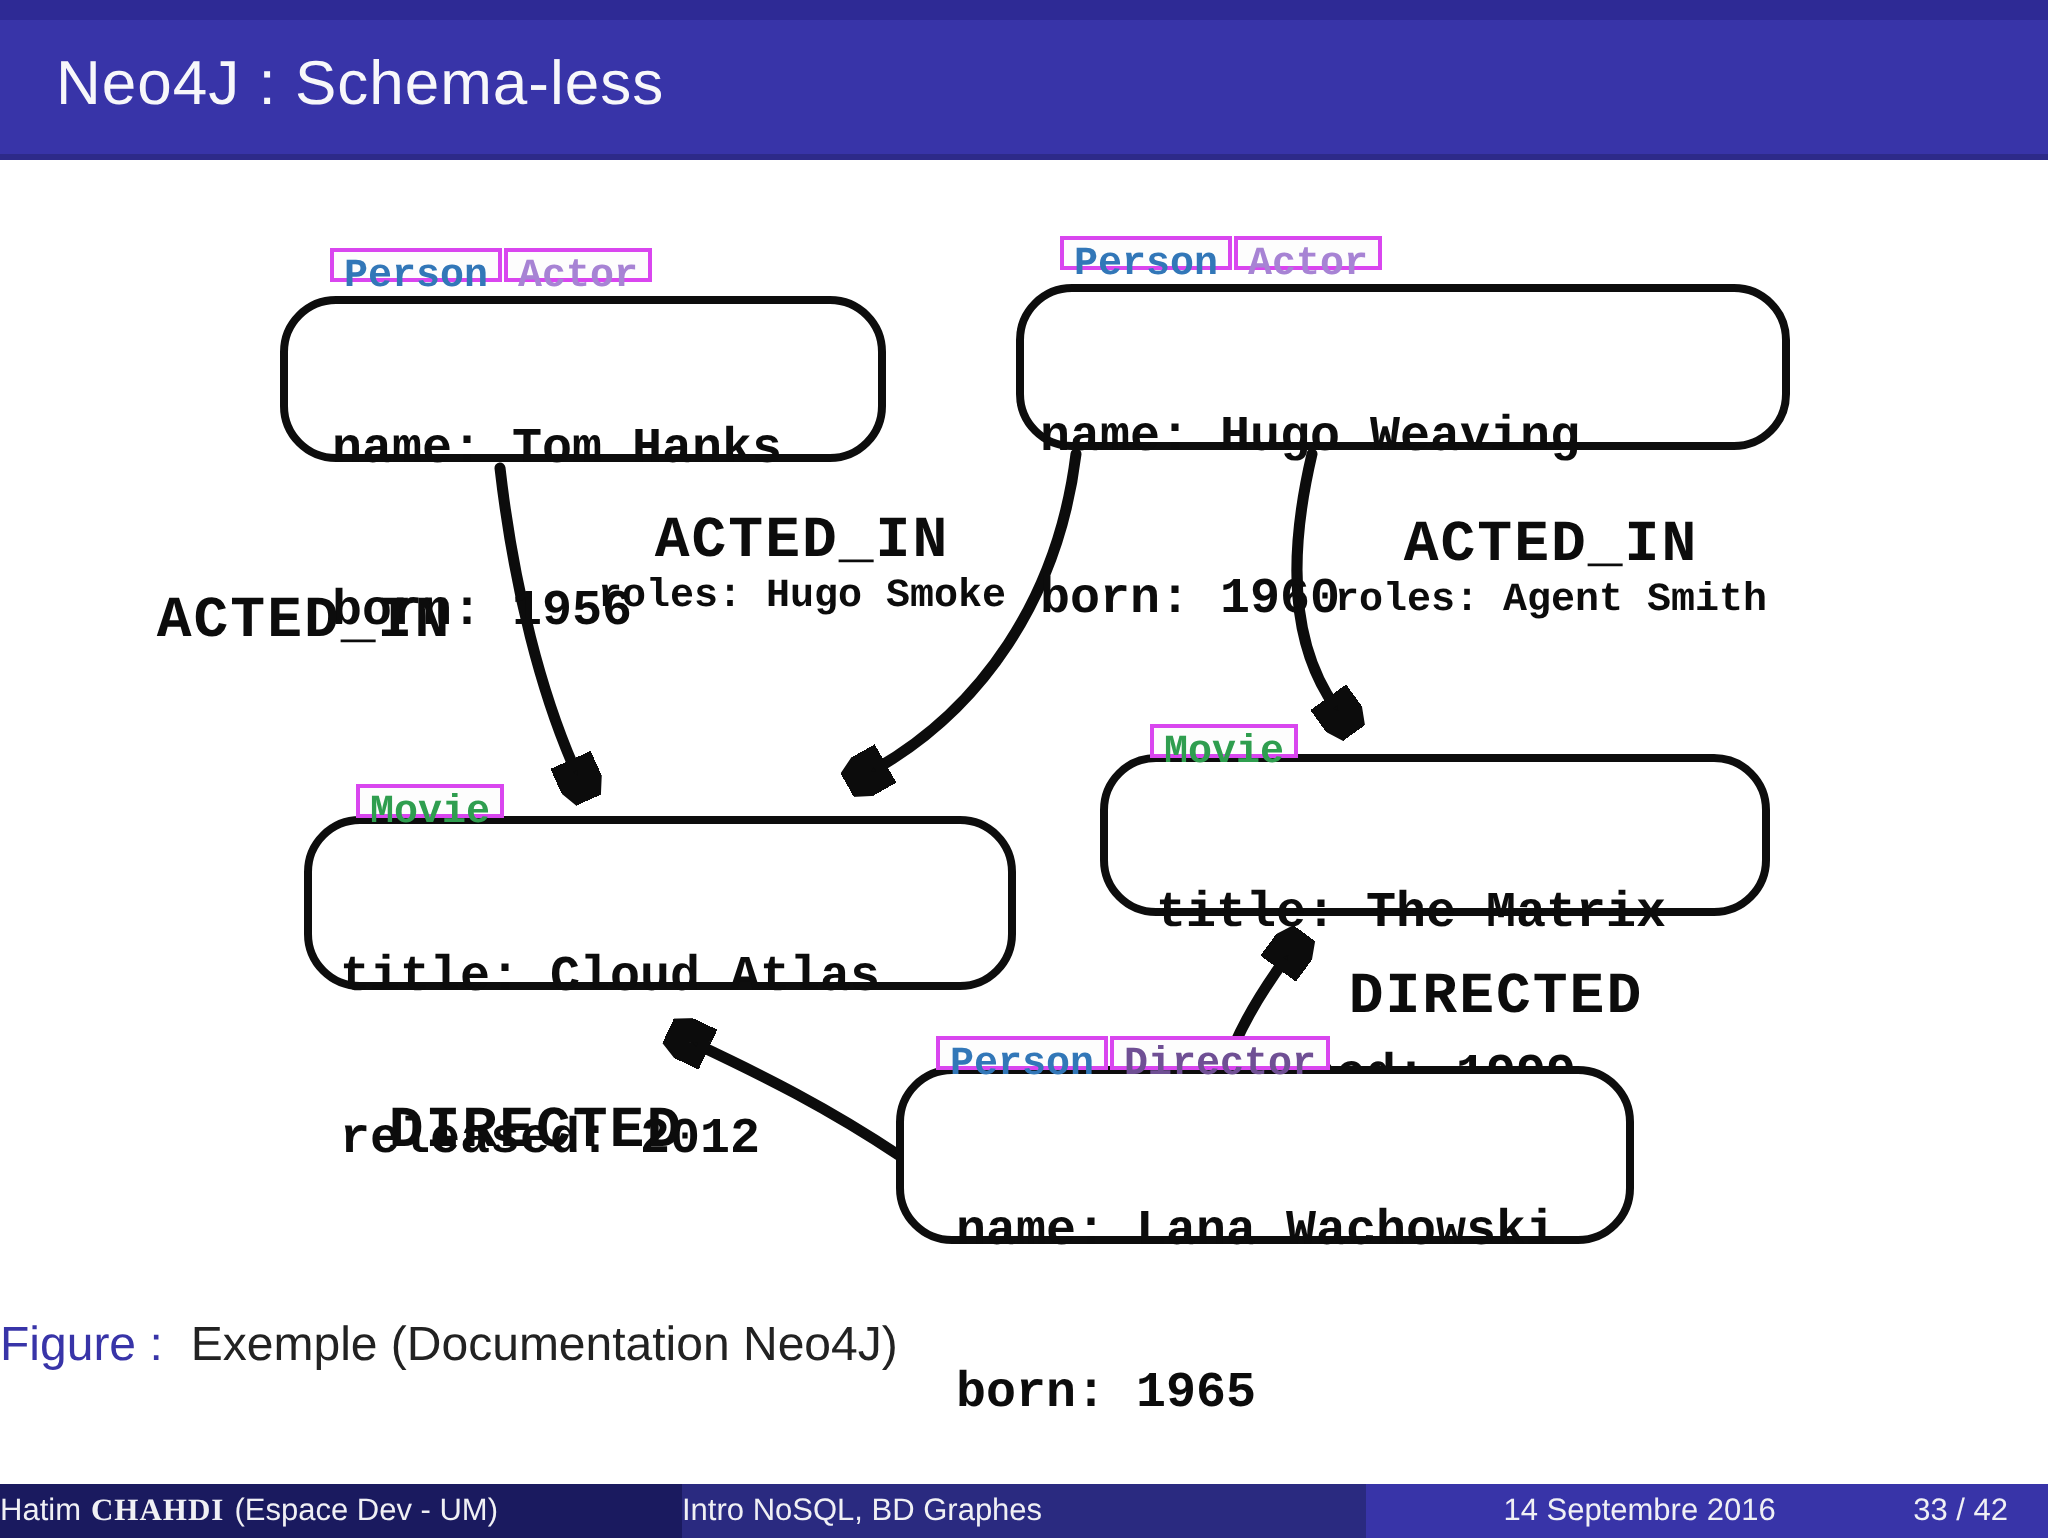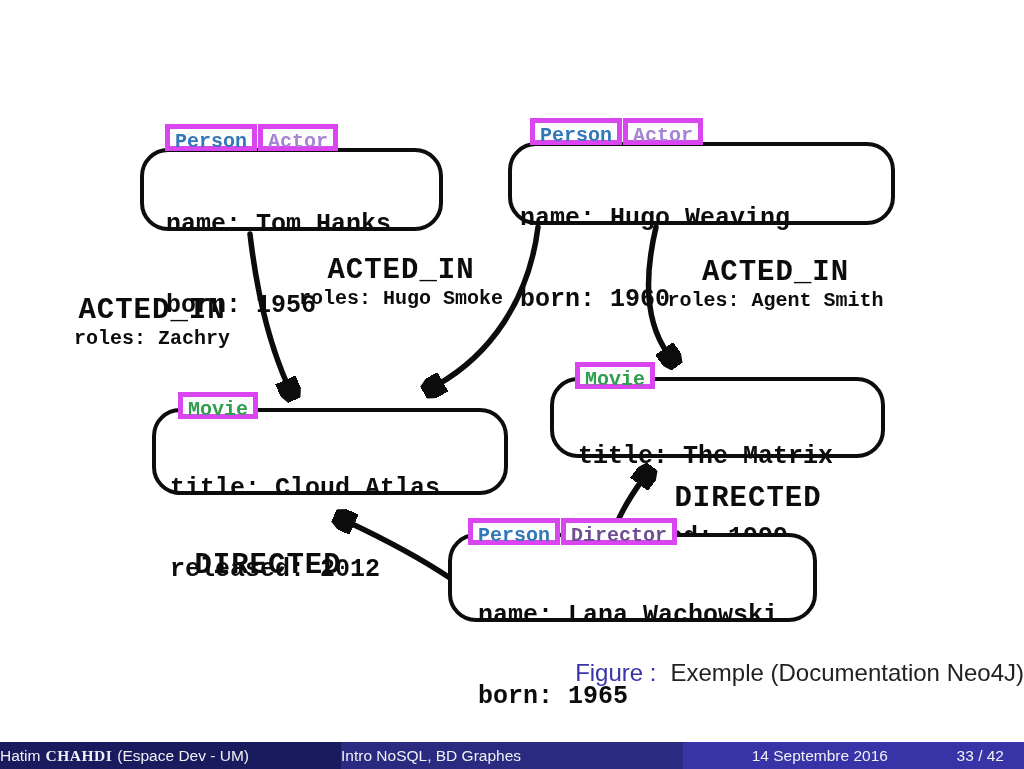--- a/index.html
+++ b/index.html
@@ -31,22 +31,22 @@
   .edges { position: absolute; left: 0; top: 0; }
   .edges path { stroke: #0c0c0c; stroke-width: 5.5; fill: none; stroke-linecap: round; }
 
   .gnode {
     position: absolute; box-sizing: border-box;
     background: #ffffff; border: 4px solid #0d0d0d; border-radius: 28px;
   }
   .tagrow { position: absolute; display: flex; gap: 1px; }
   .tag {
     display: inline-block; box-sizing: border-box;
-    background: #fdfdfd; border: 5px solid #d946ef;
-    padding: 0 5px; height: 27px; line-height: 25px;
+    background: #fdfdfd; border: 2px solid #d946ef;
+    padding: 0 5px; height: 17px; line-height: 25px;
     font-family: "Liberation Mono", monospace; font-weight: bold; font-size: 20px;
   }
   .tag-person   { color: var(--label-person,   #3277B8); }
   .tag-actor    { color: var(--label-actor,    #A783D4); }
   .tag-director { color: var(--label-director, #6F4F94); }
   .tag-movie    { color: var(--label-movie,    #2F9E4F); }
 
   .props {
     position: absolute;
     font-family: "Liberation Mono", monospace; font-weight: bold;
@@ -59,21 +59,21 @@
     font-size: 29px; line-height: 30px; letter-spacing: 1px;
   }
   .edge-detail {
     font-family: "Liberation Mono", monospace; font-weight: bold;
     font-size: 20px; line-height: 22px; margin-top: 2px; white-space: nowrap;
   }
 
   
   .caption {
     position: absolute; left: 0; top: 659px; width: 1024px;
-    text-align: right; font-size: 24px; color: #222;
+    text-align: left; font-size: 24px; color: #222;
   }
   .cap-label { color: var(--structure-blue, #3834A8); margin-right: 14px; }
 
   
   .footline {
     position: absolute; left: 0; bottom: 0; width: 1024px; height: 27px;
     display: flex; font-size: 15.5px; color: #f0f0f4;
   }
   .fseg { display: flex; align-items: center; justify-content: flex-start; height: 100%; }
   .seg-author { width: 341px; background: var(--footer-dark, #1A1A5F); gap: 5px; }
@@ -81,20 +81,24 @@
   .seg-title  { width: 342px; background: var(--footer-mid, #2A2A80); }
   .seg-date   { width: 341px; background: var(--structure-blue, #3834A8); justify-content: flex-start; }
   .fdate { flex: 1; text-align: center; }
   .fpage { padding-right: 20px; }
 </style>
 </head>
 <body>
 
 <div class="slide">
 
+  <header class="titlebar">
+    <div class="titlebar-topstrip"></div>
+    <h1 class="frametitle">Neo4J : Schema-less</h1>
+  </header>
 
   <main class="diagram">
 
     <svg class="edges" width="1024" height="740" viewBox="0 0 1024 740">
       <defs>
         <marker id="ah" viewBox="0 0 10 10" refX="3" refY="5" markerWidth="4" markerHeight="4" orient="auto">
           <path d="M0,0 L10,5 L0,10 z" fill="#0c0c0c" stroke="none"></path>
         </marker>
       </defs>
       <path d="M250,234 C257,295 271,348 288,386" marker-end="url(#ah)"></path>
@@ -147,21 +151,20 @@
       <span class="tag tag-person">Person</span>
       <span class="tag tag-director">Director</span>
     </div>
     <div class="props" style="left:478px; top:548px">
       <div>name: Lana Wachowski</div>
       <div>born: 1965</div>
     </div>
 
     <div class="edge-label" style="left:32px; top:296px; width:240px">
       <div class="edge-type">ACTED_IN</div>
-      <div class="edge-detail">roles: Zachry</div>
     </div>
 
     <div class="edge-label" style="left:281px; top:256px; width:240px">
       <div class="edge-type">ACTED_IN</div>
       <div class="edge-detail">roles: Hugo Smoke</div>
     </div>
 
     <div class="edge-label" style="left:653px; top:258px; width:245px">
       <div class="edge-type">ACTED_IN</div>
       <div class="edge-detail">roles: Agent Smith</div>

